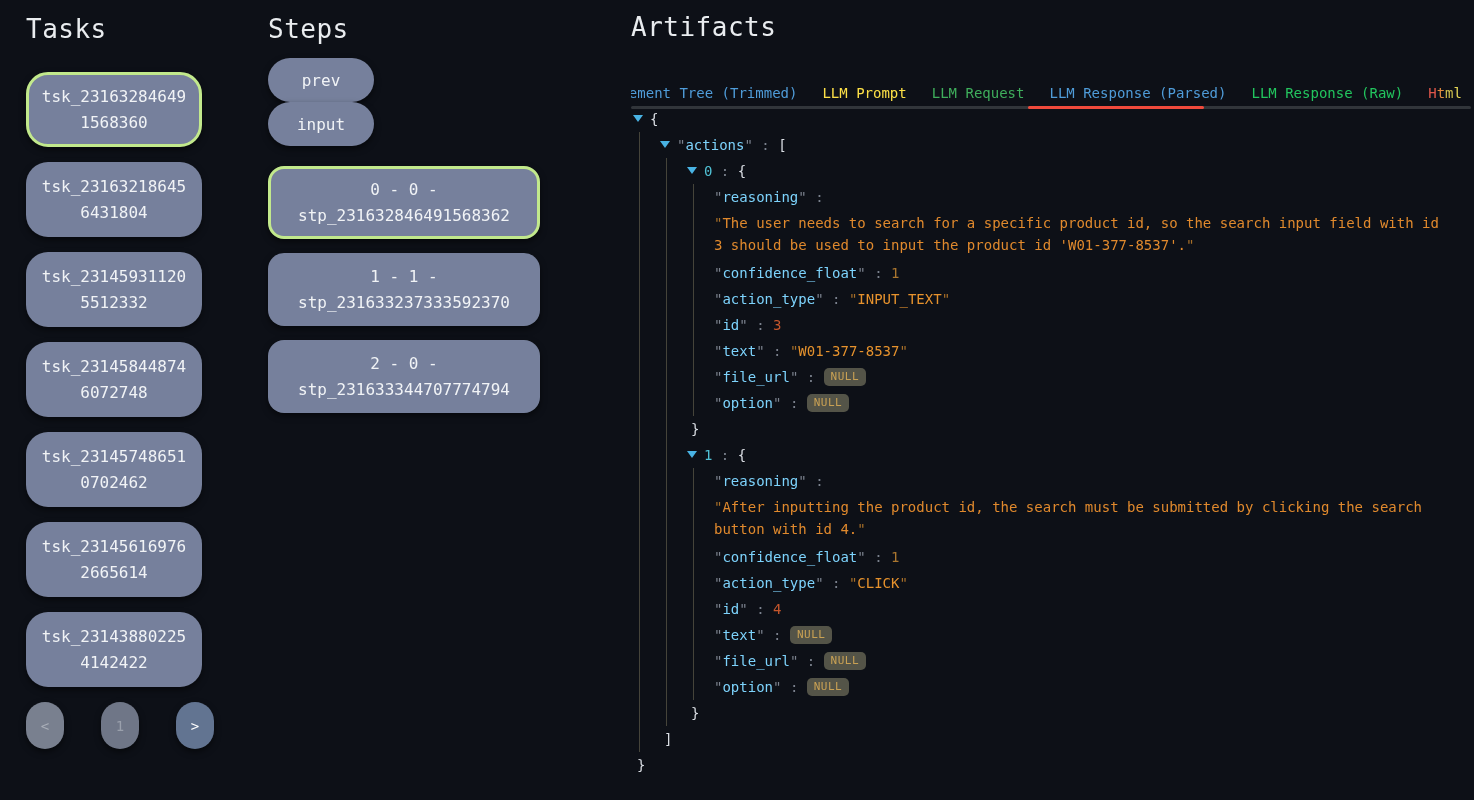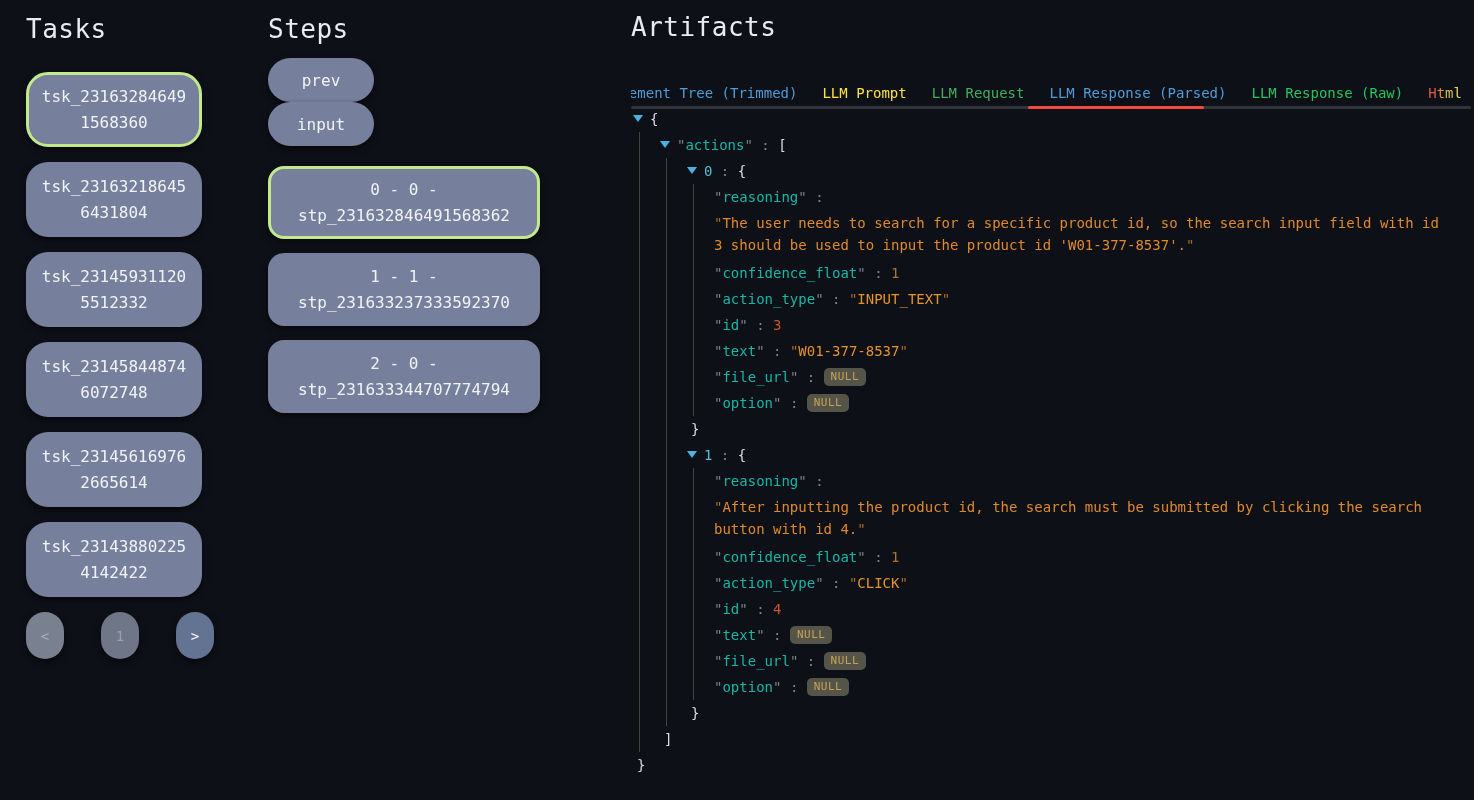--- a/index.html
+++ b/index.html
@@ -60,21 +60,21 @@
   #json-tree { position:absolute; left:2px; top:94px; font-size:14px; color:#dadee4; }
   .trow { line-height:26px; white-space:nowrap; }
   .trow.close { padding-left:4px; }
   .children { margin-left:6px; border-left:1px solid #45443a; padding-left:20px; }
   .arrow {
     display:inline-block; width:0; height:0; margin-right:7px; cursor:pointer;
     border-left:5.5px solid transparent; border-right:5.5px solid transparent;
     border-top:7px solid #49b3e4; vertical-align:middle; position:relative; top:-2px;
   }
   .q  { color:#7b828e; }
-  .key{ color:#14b8a6; }
+  .key{ color:#7dd3fc; }
   .pn { color:#7b828e; }
   .brace { color:#dadee4; }
   .idx { color:#50c1d5; }
   .v-str { color:#e6922d; }
   .v-q   { color:#a76f28; }
   .v-int { color:#c5562c; }
   .v-float { color:#aa762f; }
   .null-badge {
     display:inline-block; background:#545448; color:#c9a154; font-size:11px;
     line-height:15px; padding:1px 7px 2px; border-radius:5px; letter-spacing:0.5px;
@@ -87,20 +87,21 @@
 
 <div id="app">
 
   <div id="tasks-panel">
     <div class="panel-title">Tasks</div>
     <div id="task-list">
         <div class="pill-btn selected" style="border-color: rgb(194, 233, 140);">tsk_231632846491568360</div>
         <div class="pill-btn">tsk_231632186456431804</div>
         <div class="pill-btn">tsk_231459311205512332</div>
         <div class="pill-btn">tsk_231458448746072748</div>
+        <div class="pill-btn">tsk_231457486510702462</div>
         <div class="pill-btn">tsk_231456169762665614</div>
         <div class="pill-btn">tsk_231438802254142422</div>
       </div>
     <div id="pagination">
       <div class="page-pill dim">&lt;</div>
       <div class="page-pill num">1</div>
       <div class="page-pill next">&gt;</div>
     </div>
   </div>
 

